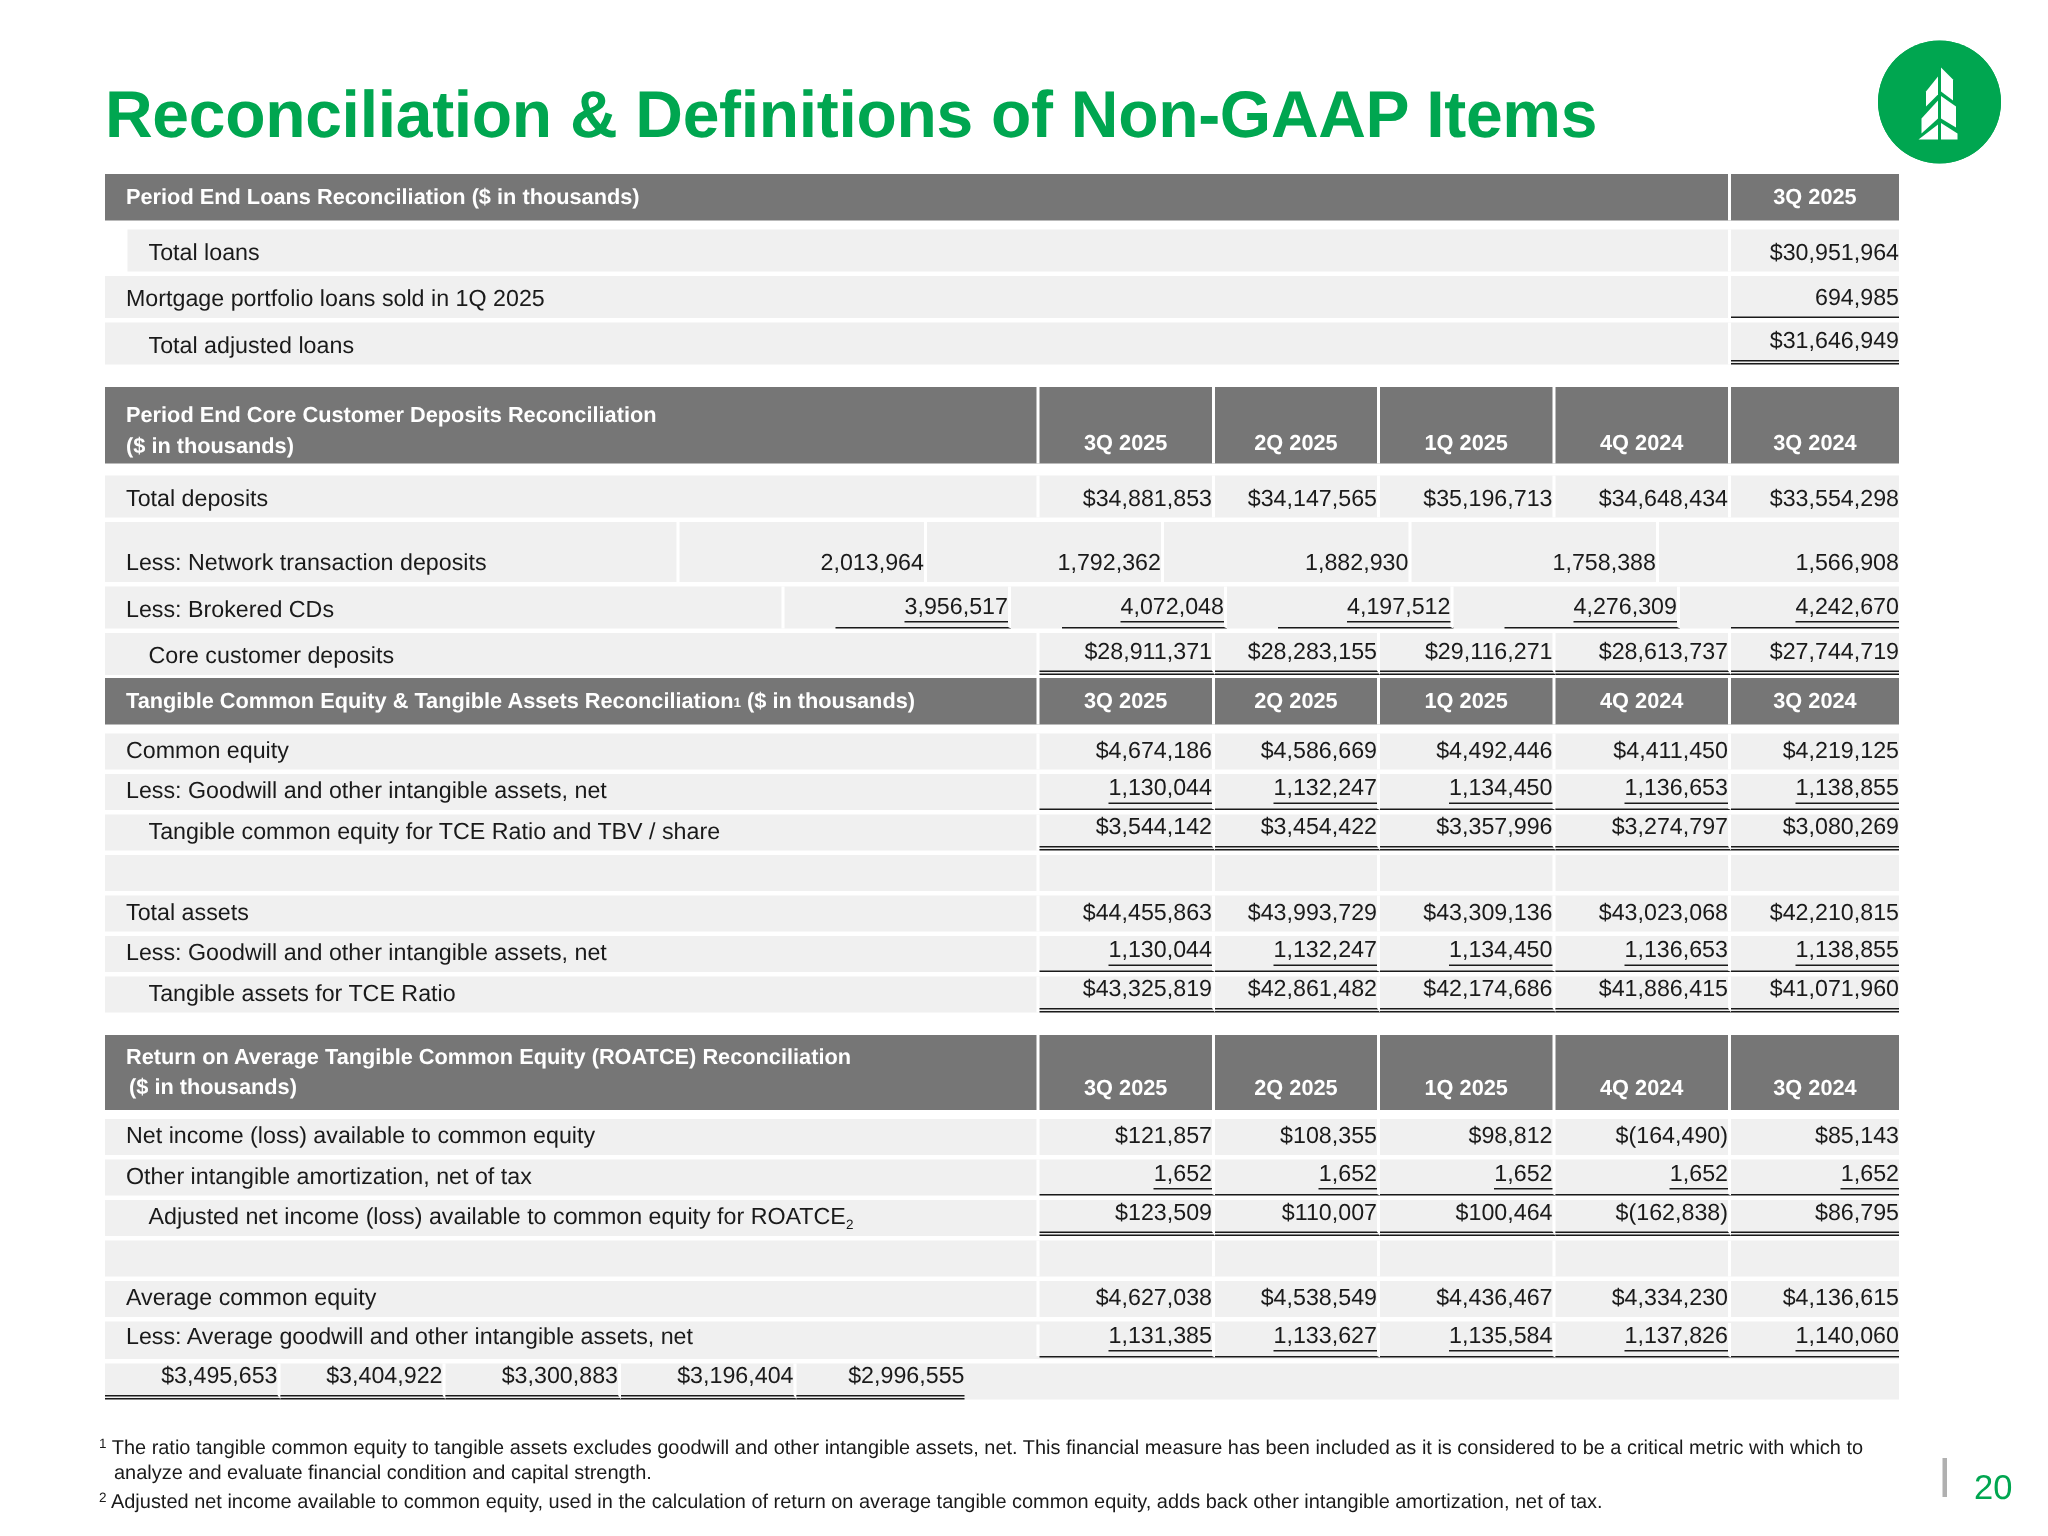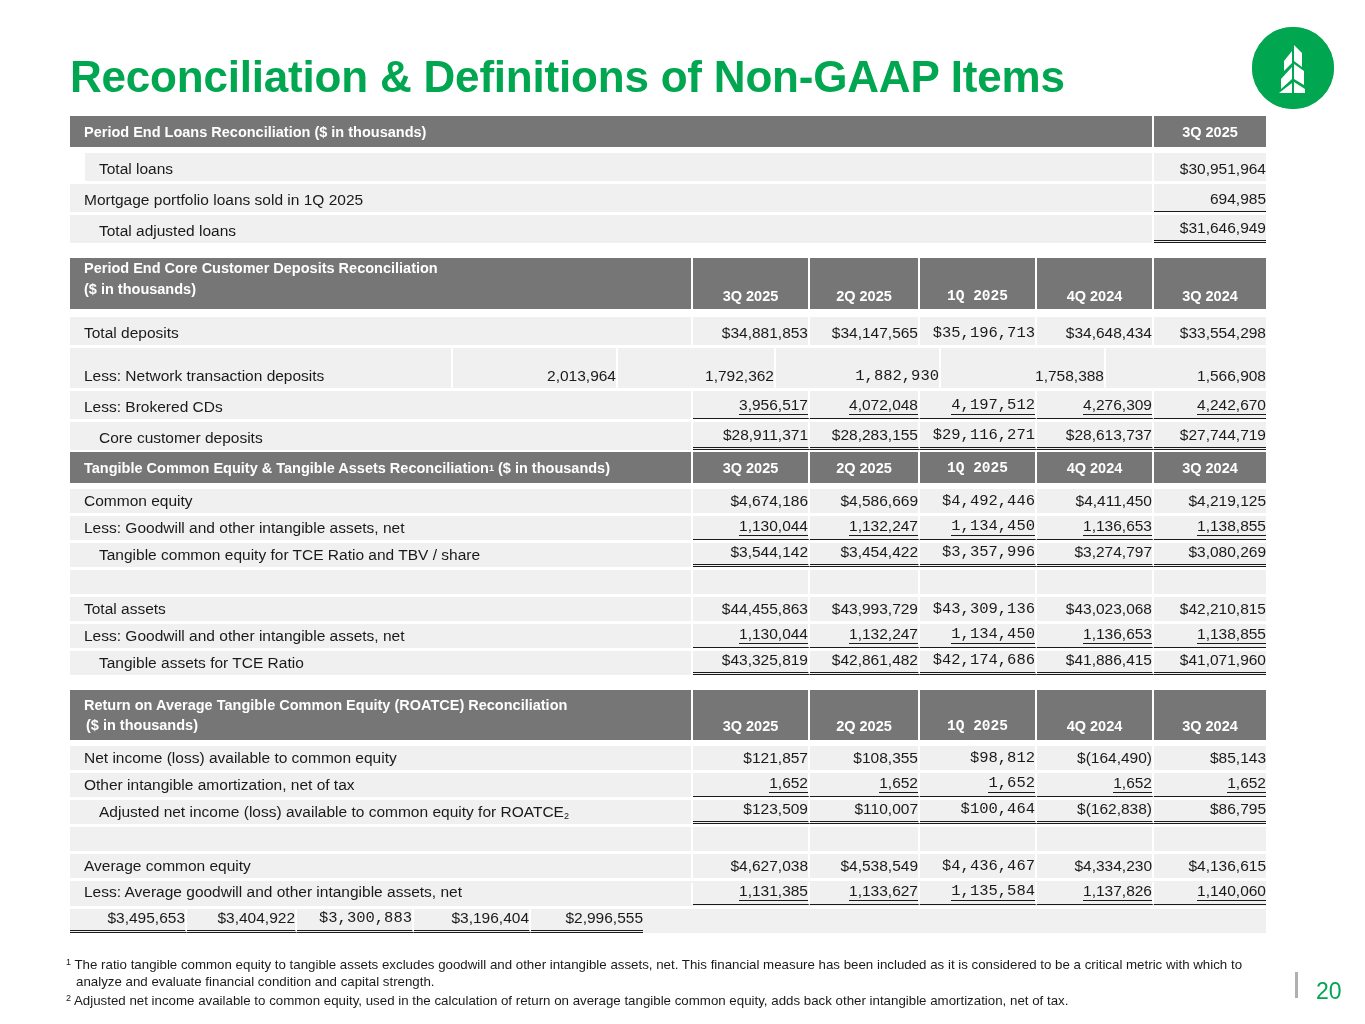--- a/index.html
+++ b/index.html
@@ -32,21 +32,21 @@
   .row .val { justify-content: flex-end; padding-right: 0; }
   .row .val span { display: inline-block; }
   .u1 span { border-bottom: 1.5px solid #1a1a1a; }
   .row .cell.u1 { border-bottom: 1.5px solid #1a1a1a; }
   .row .cell.u2 { border-bottom: 3.5px double #1a1a1a; }
   .row.blank { height: 24px; }
 
   .w1 { width: 112px; flex: 0 0 112px; }
   .wA { width: 117px; flex: 0 0 117px; }
   .wB { width: 110px; flex: 0 0 110px; }
-  .wC { width: 117px; flex: 0 0 117px; font-family: Liberation Mono, monospace; }
+  .wC { width: 117px; flex: 0 0 117px; }
   .wD { width: 117px; flex: 0 0 117px; }
   .wE { width: 112px; flex: 0 0 112px; }
 
   .footnotes {
     position: absolute; left: 66px; top: 954px; width: 1190px;
     font-size: 13.3px; line-height: 17px; color: #1a1a1a;
   }
   .footnotes .fn { padding-left: 10px; text-indent: -10px; }
   .footnotes sup { font-size: 9px; vertical-align: 4px; }
   .pagebar { position: absolute; left: 1295px; top: 972px; width: 3px; height: 26px; background: #b0b0b0; }
@@ -93,21 +93,21 @@
   <div class="row" style="height:28px;">
     <div class="cell lbl ind">Total adjusted loans</div>
     <div class="cell val w1 u2">
         <span>$31,646,949</span>
       </div>
   </div>
 </div>
 
 <div class="tbl" style="top:258px;">
   <div class="hdr" style="height:51px;">
-    <div class="cell lbl" style="flex-direction:column; justify-content:flex-start; line-height:21px;">
+    <div class="cell lbl" style="flex-direction:column; justify-content:flex-end; line-height:21px;">
       <span>Period End Core Customer Deposits Reconciliation</span>
       <span>($ in thousands)</span>
     </div>
     <div class="cell col wA" style="align-items:flex-end; padding-bottom:5px;">3Q 2025</div>
     <div class="cell col wB" style="align-items:flex-end; padding-bottom:5px;">2Q 2025</div>
     <div class="cell col wC" style="align-items:flex-end; padding-bottom:5px;">1Q 2025</div>
     <div class="cell col wD" style="align-items:flex-end; padding-bottom:5px;">4Q 2024</div>
     <div class="cell col wE" style="align-items:flex-end; padding-bottom:5px;">3Q 2024</div>
   </div>
   <div style="height:5px"></div>
@@ -140,21 +140,21 @@
     <div class="cell val wC">
         <span>1,882,930</span>
       </div>
     <div class="cell val wD">
         <span>1,758,388</span>
       </div>
     <div class="cell val wE">
         <span>1,566,908</span>
       </div>
   </div>
-  <div class="row" style="height:28px;">
+  <div class="row" style="height:28px;gap:34px;">
     <div class="cell lbl">Less: Brokered CDs</div>
     <div class="cell val wA u1">
         <span>3,956,517</span>
       </div>
     <div class="cell val wB u1">
         <span>4,072,048</span>
       </div>
     <div class="cell val wC u1">
         <span>4,197,512</span>
       </div>

